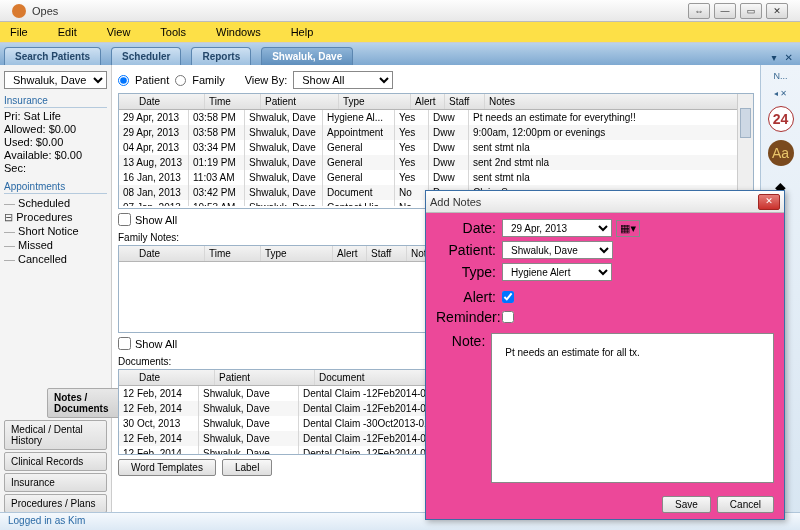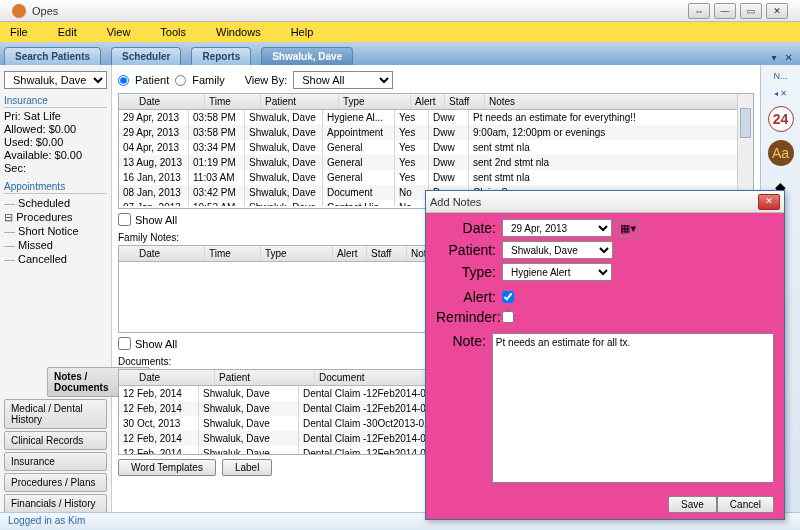--- a/index.html
+++ b/index.html
@@ -58,22 +58,22 @@
 
 .dialog { position:absolute; left:425px; top:190px; width:360px; height:330px; background:#ec4899; border:1px solid #3a6ea5; box-shadow:2px 2px 6px rgba(0,0,0,0.3);}
 .dlg-title { height:22px; background:linear-gradient(#fefefe,#e6e6e6); display:flex; align-items:center; padding:0 4px; border-bottom:1px solid #bbb;}
 .dlg-title .t { flex:1; color:#333;}
 .dlg-close { width:22px; height:16px; background:linear-gradient(#e57f79,#c9302c); border:1px solid #a02622; border-radius:2px; color:#fff; text-align:center; line-height:13px; font-size:9px;}
 .dlg-body { padding:6px 10px;}
 .frow { display:flex; align-items:center; margin-bottom:4px;}
 .frow label { width:60px; text-align:right; margin-right:6px; font-size:14px;}
 .fsel { border:1px solid #888; background:#fff; padding:1px 18px 1px 4px; height:18px; min-width:110px; font-size:10px;}
 .fchk { width:12px; height:12px;}
-.ftxt { width:100%; height:150px; border:1px solid #888; background:#fff; padding:3px; font-size:10px; resize:none;}
-.dlg-foot { position:absolute; bottom:6px; right:10px; display:flex; gap:0;justify-content:space-between;}
+.ftxt { width:100%; height:150px; border:1px solid #888; background:#fff; padding:13px; font-size:10px; resize:none;}
+.dlg-foot { position:absolute; bottom:6px; right:10px; display:flex; gap:6px;justify-content:space-between;}
 </style>
 </head>
 <body>
 
 <div class="titlebar">
   <div class="app-icon"></div>
   <div class="title">Opes</div>
   <div class="win-btns">
     <div class="win-btn">⇔</div>
     <div class="win-btn">—</div>
@@ -122,21 +122,20 @@
       <div class="leaf">Short Notice</div>
       <div class="leaf">Missed</div>
       <div class="leaf">Cancelled</div>
     </div>
     <div class="panel-btns">
       <button class="panel-btn active">Notes / Documents</button>
       <button class="panel-btn">Medical / Dental History</button>
       <button class="panel-btn">Clinical Records</button>
       <button class="panel-btn">Insurance</button>
       <button class="panel-btn">Procedures / Plans</button>
-      <button class="panel-btn">Financials / History</button>
     </div>
   </div>
 
   <div class="content">
     <div class="filter-row">
       <input type="radio" class="radio" checked="" style="">
       <span>Patient</span>
       <input type="radio" class="radio" style="">
       <span>Family</span>
       <span style="margin-left:14px">View By:</span>

